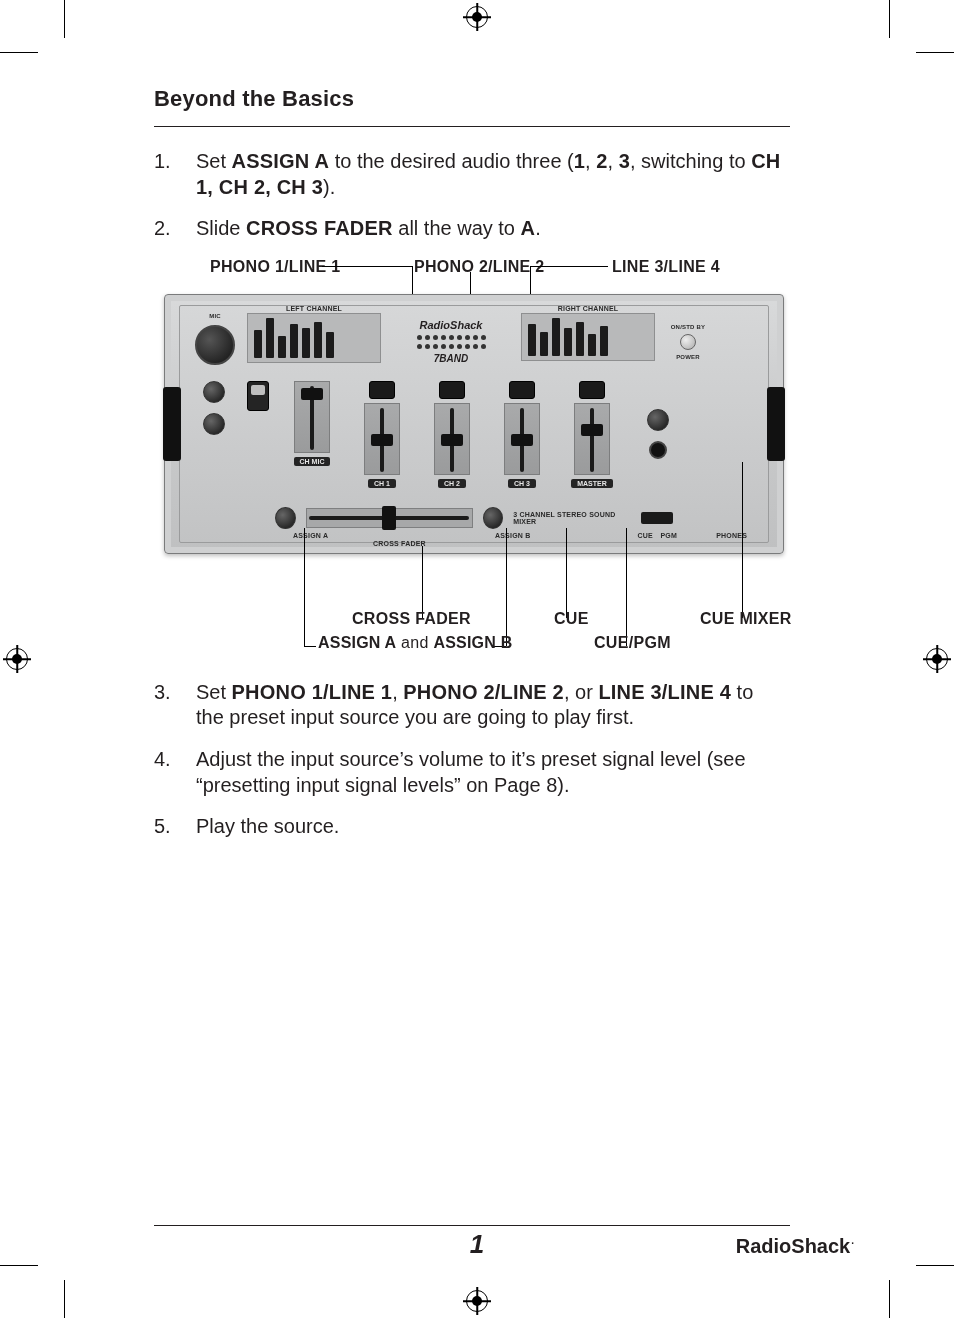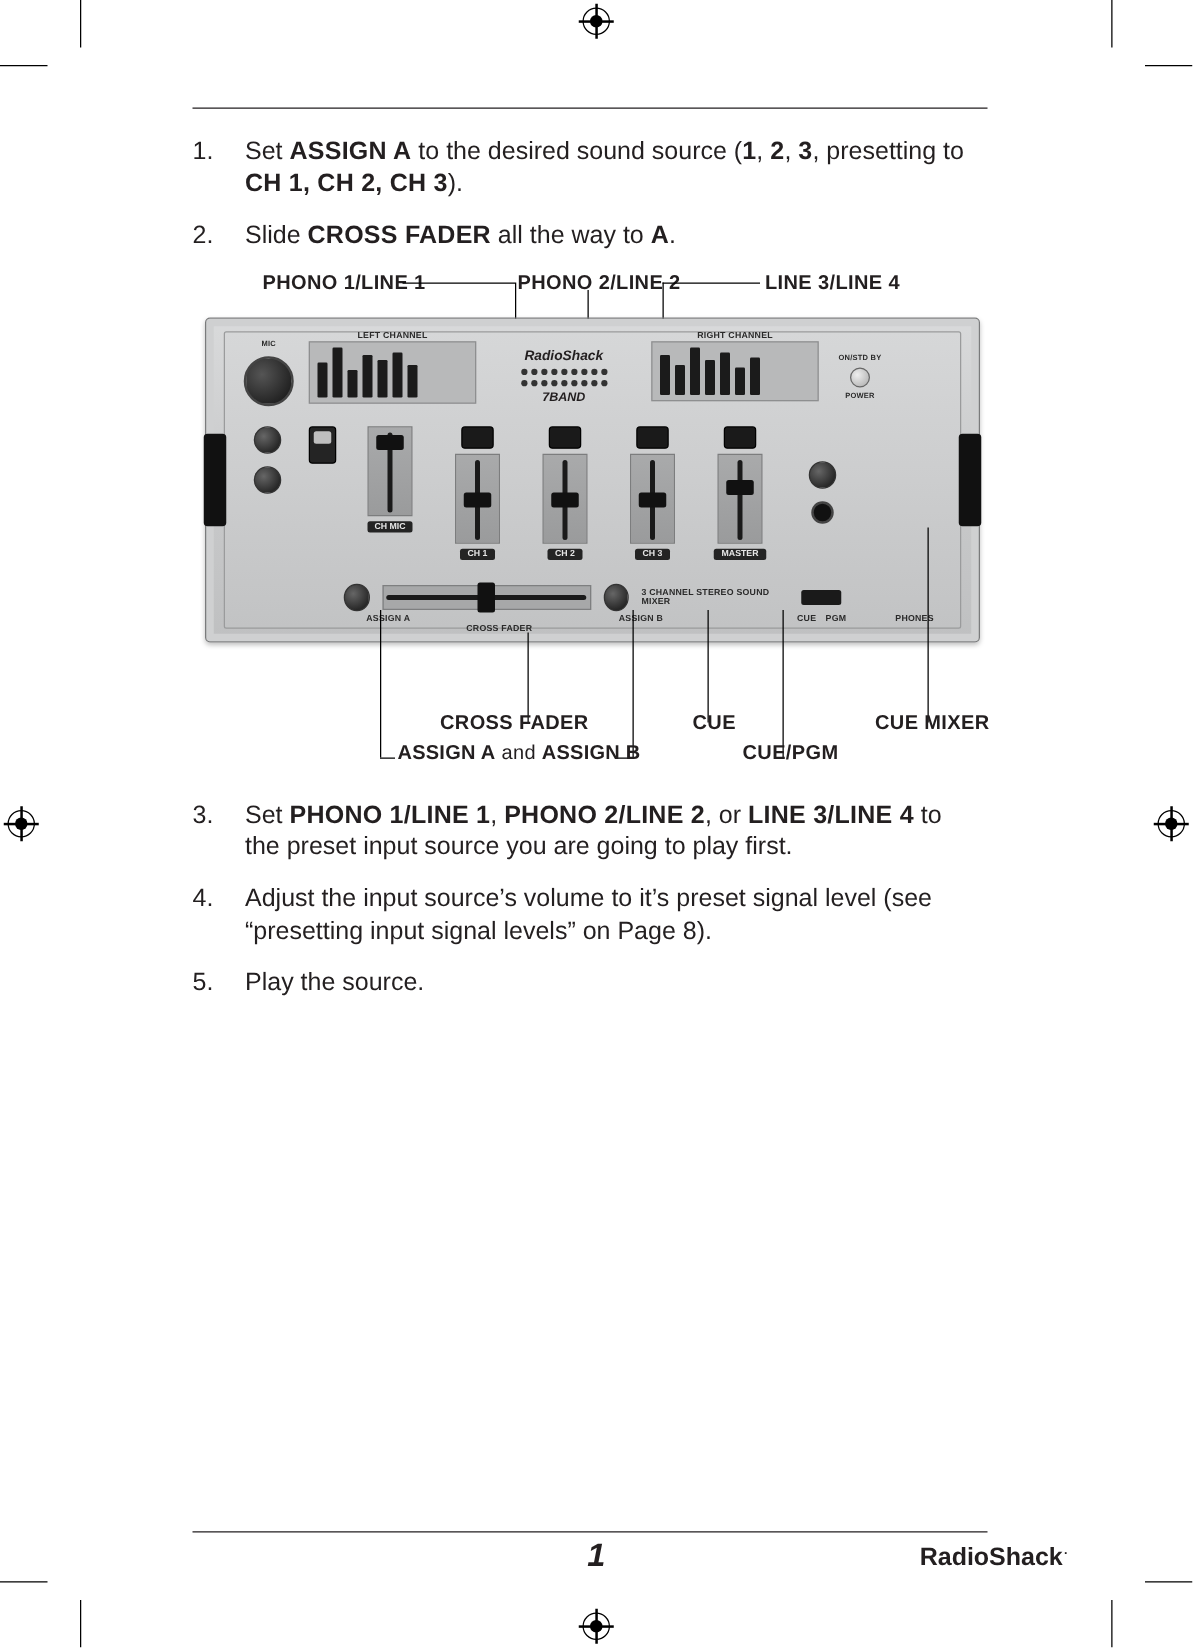--- a/index.html
+++ b/index.html
@@ -131,29 +131,30 @@
         <div class="reg-inner"></div>
       </div>
     </div>
   <div class="reg-right">
       <div class="reg">
         <div class="reg-inner"></div>
       </div>
     </div>
 
   <div class="content">
+    <div class="section-label">Beyond the Basics</div>
     <hr class="hr">
 
 
 
     <ol class="steps">
       <li>
         <span class="num">1.</span>
         <span class="body inline-group">
-          <span>Set </span><span class="bold-cond">ASSIGN A</span><span> to the desired sound source (</span><span class="bold-cond">1</span><span>, </span><span class="bold-cond">2</span><span>, </span><span class="bold-cond">3</span><span>, presetting to </span><span class="bold-cond">CH 1, CH 2, CH 3</span><span>).</span>
+          <span>Set </span><span class="bold-cond">ASSIGN A</span><span> to the desired audio three (</span><span class="bold-cond">1</span><span>, </span><span class="bold-cond">2</span><span>, </span><span class="bold-cond">3</span><span>, switching to </span><span class="bold-cond">CH 1, CH 2, CH 3</span><span>).</span>
         </span>
       </li>
       <li>
         <span class="num">2.</span>
         <span class="body inline-group">
           <span>Slide </span><span class="bold-cond">CROSS FADER</span><span> all the way to </span><span class="bold-cond">A</span><span>.</span>
         </span>
       </li>
     </ol>
 

